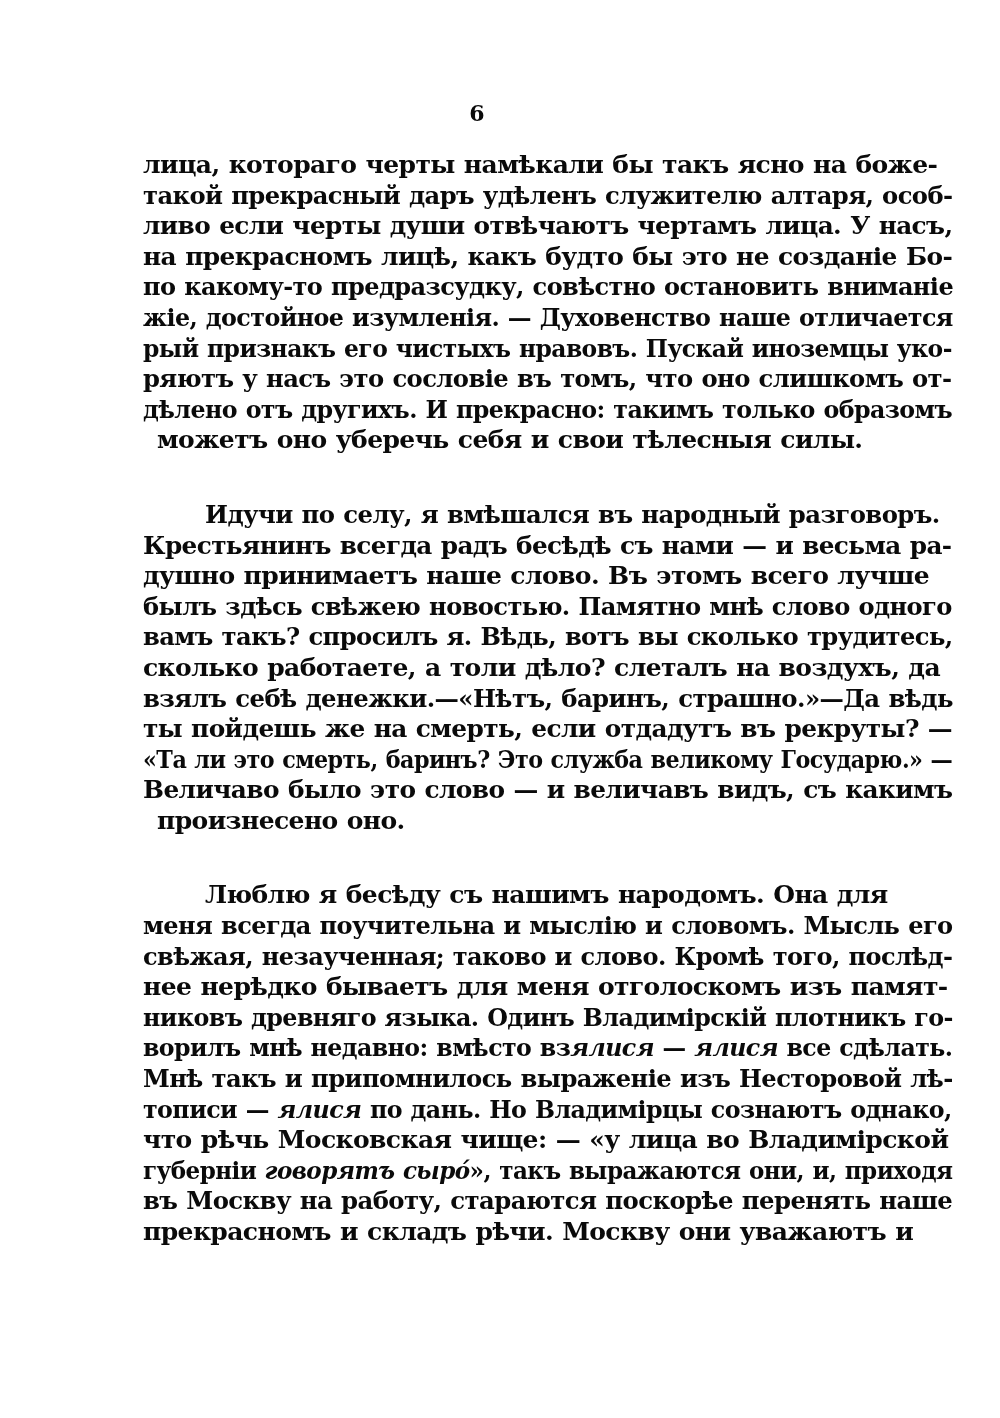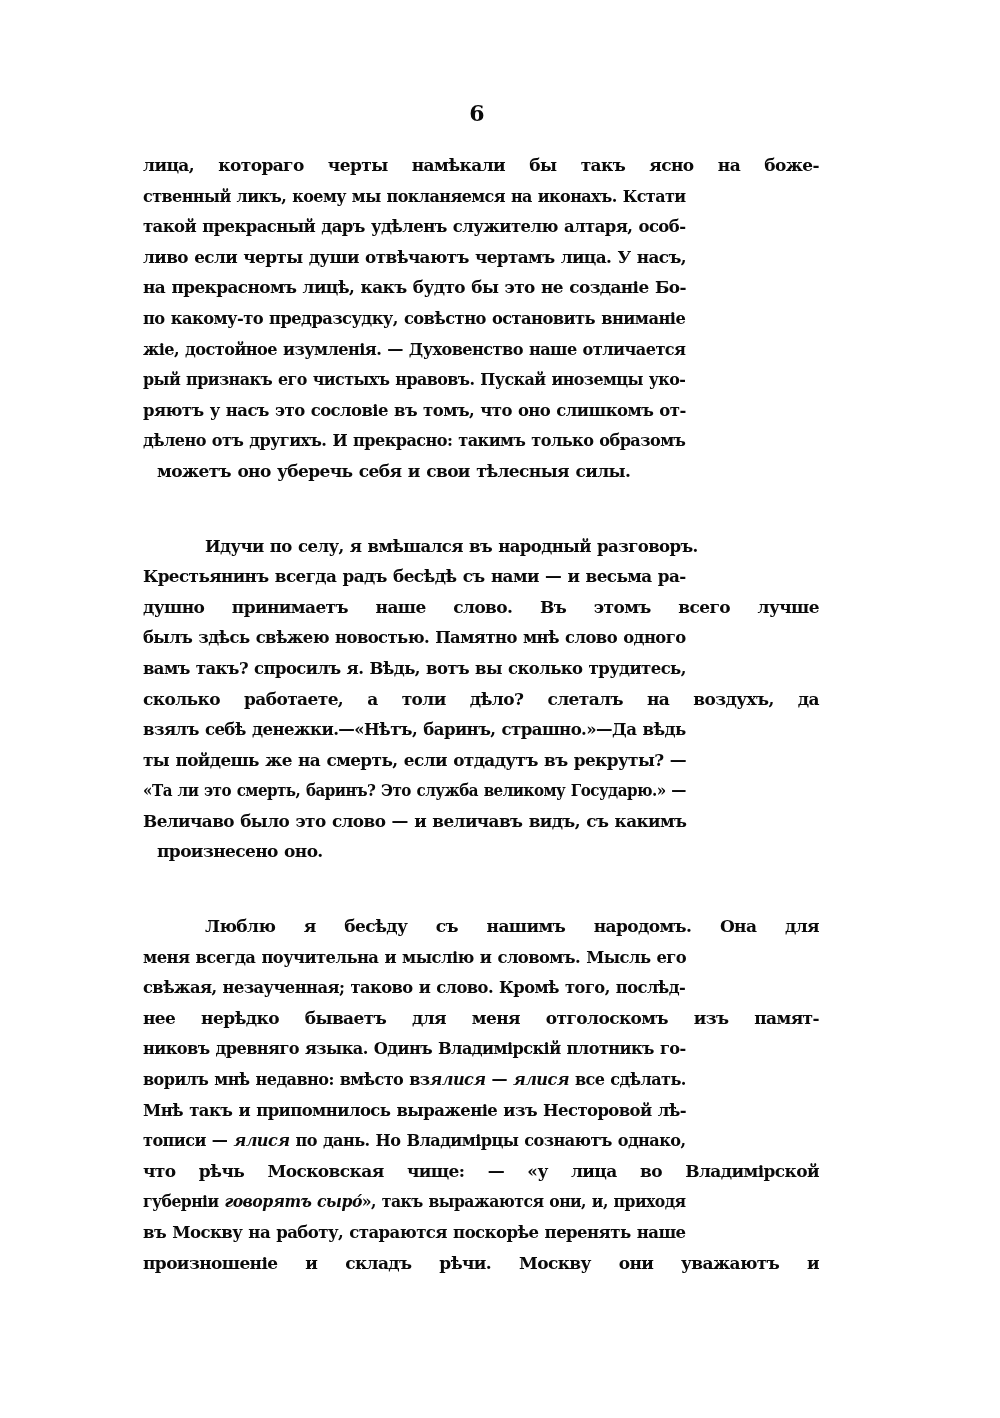--- a/index.html
+++ b/index.html
@@ -28,21 +28,21 @@
     .text-block {
       position: absolute;
       top: 150px;
       left: 143px;
       width: 676px;
     }
     .line {
       display: block;
       height: 30.6px;
       line-height: 30.6px;
-      font-size: 17px;
+      font-size: 25px;
       font-weight: bold;
       white-space: nowrap;
       text-align: justify;
       text-align-last: justify;
       transform-origin: left center;
       letter-spacing: -0.6px;
       word-spacing: 1px;
     }
     .line.last {
       text-align-last: left;
@@ -70,21 +70,20 @@
 </head>
 <body>
 
 <div class="page-number">6</div>
 
 <div class="text-block">
 
   <span class="line">
       <span class="line-inner" style="display: block; width: 100%;">лица, котораго черты намѣкали бы такъ ясно на боже-</span>
     </span>
-  <span class="line"><span class="line-inner" style="display: inline-block; width: auto; transform: scaleX(0.940195); transform-origin: left center;">ственный ликъ, коему мы покланяемся на иконахъ. Кстати</span></span>
   <span class="line"><span class="line-inner" style="display: inline-block; width: auto; transform: scaleX(0.968481); transform-origin: left center;">такой прекрасный даръ удѣленъ служителю алтаря, особ-</span></span>
   <span class="line"><span class="line-inner" style="display: inline-block; width: auto; transform: scaleX(0.989751); transform-origin: left center;">ливо если черты души отвѣчаютъ чертамъ лица. У насъ,</span></span>
   <span class="line"><span class="line-inner" style="display: inline-block; width: auto; transform: scaleX(0.994118); transform-origin: left center;">на прекрасномъ лицѣ, какъ будто бы это не созданіе Бо-</span></span>
   <span class="line"><span class="line-inner" style="display: inline-block; width: auto; transform: scaleX(0.960227); transform-origin: left center;">по какому-то предразсудку, совѣстно остановить вниманіе</span></span>
   <span class="line"><span class="line-inner" style="display: inline-block; width: auto; transform: scaleX(0.950774); transform-origin: left center;">жіе, достойное изумленія. — Духовенство наше отличается</span></span>
   <span class="line"><span class="line-inner" style="display: inline-block; width: auto; transform: scaleX(0.936288); transform-origin: left center;">рый признакъ его чистыхъ нравовъ. Пускай иноземцы уко-</span></span>
   <span class="line"><span class="line-inner" style="display: inline-block; width: auto; transform: scaleX(0.969871); transform-origin: left center;">ряютъ у насъ это сословіе въ томъ, что оно слишкомъ от-</span></span>
   <span class="line"><span class="line-inner" style="display: inline-block; width: auto; transform: scaleX(0.948107); transform-origin: left center;">дѣлено отъ другихъ. И прекрасно: такимъ только образомъ</span></span>
   <span class="line last"><span class="line-inner" style="display: inline-block; width: auto;">можетъ оно уберечь себя и свои тѣлесныя силы.</span></span>
 
@@ -115,15 +114,15 @@
   <span class="line"><span class="line-inner" style="display: inline-block; width: auto; transform: scaleX(0.950774); transform-origin: left center;">никовъ древняго языка. Одинъ Владимірскій плотникъ го-</span></span>
   <span class="line"><span class="line-inner" style="display: inline-block; width: auto; transform: scaleX(0.945455); transform-origin: left center;">ворилъ мнѣ недавно: вмѣсто вз<em>ялися</em> — <em>ялися</em> все сдѣлать.</span></span>
   <span class="line"><span class="line-inner" style="display: inline-block; width: auto; transform: scaleX(0.968481); transform-origin: left center;">Мнѣ такъ и припомнилось выраженіе изъ Несторовой лѣ-</span></span>
   <span class="line"><span class="line-inner" style="display: inline-block; width: auto; transform: scaleX(0.948107); transform-origin: left center;">тописи — <em>ялися</em> по дань. Но Владимірцы сознаютъ однако,</span></span>
   <span class="line">
       <span class="line-inner" style="display: block; width: 100%;">что рѣчь Московская чище: — «у лица во Владимірской</span>
     </span>
   <span class="line"><span class="line-inner" style="display: inline-block; width: auto; transform: scaleX(0.920981); transform-origin: left center;">губерніи <em>говорятъ сыро́</em>», такъ выражаются они, и, приходя</span></span>
   <span class="line"><span class="line-inner" style="display: inline-block; width: auto; transform: scaleX(0.974063); transform-origin: left center;">въ Москву на работу, стараются поскорѣе перенять наше</span></span>
   <span class="line">
-      <span class="line-inner" style="display: block; width: 100%;">произношеніе и складъ рѣчи. Москву они уважаютъ и</span>
+      <span class="line-inner" style="display: block; width: 100%;">прекрасномъ и складъ рѣчи. Москву они уважаютъ и</span>
     </span>
 </div>
 
 </body></html>

